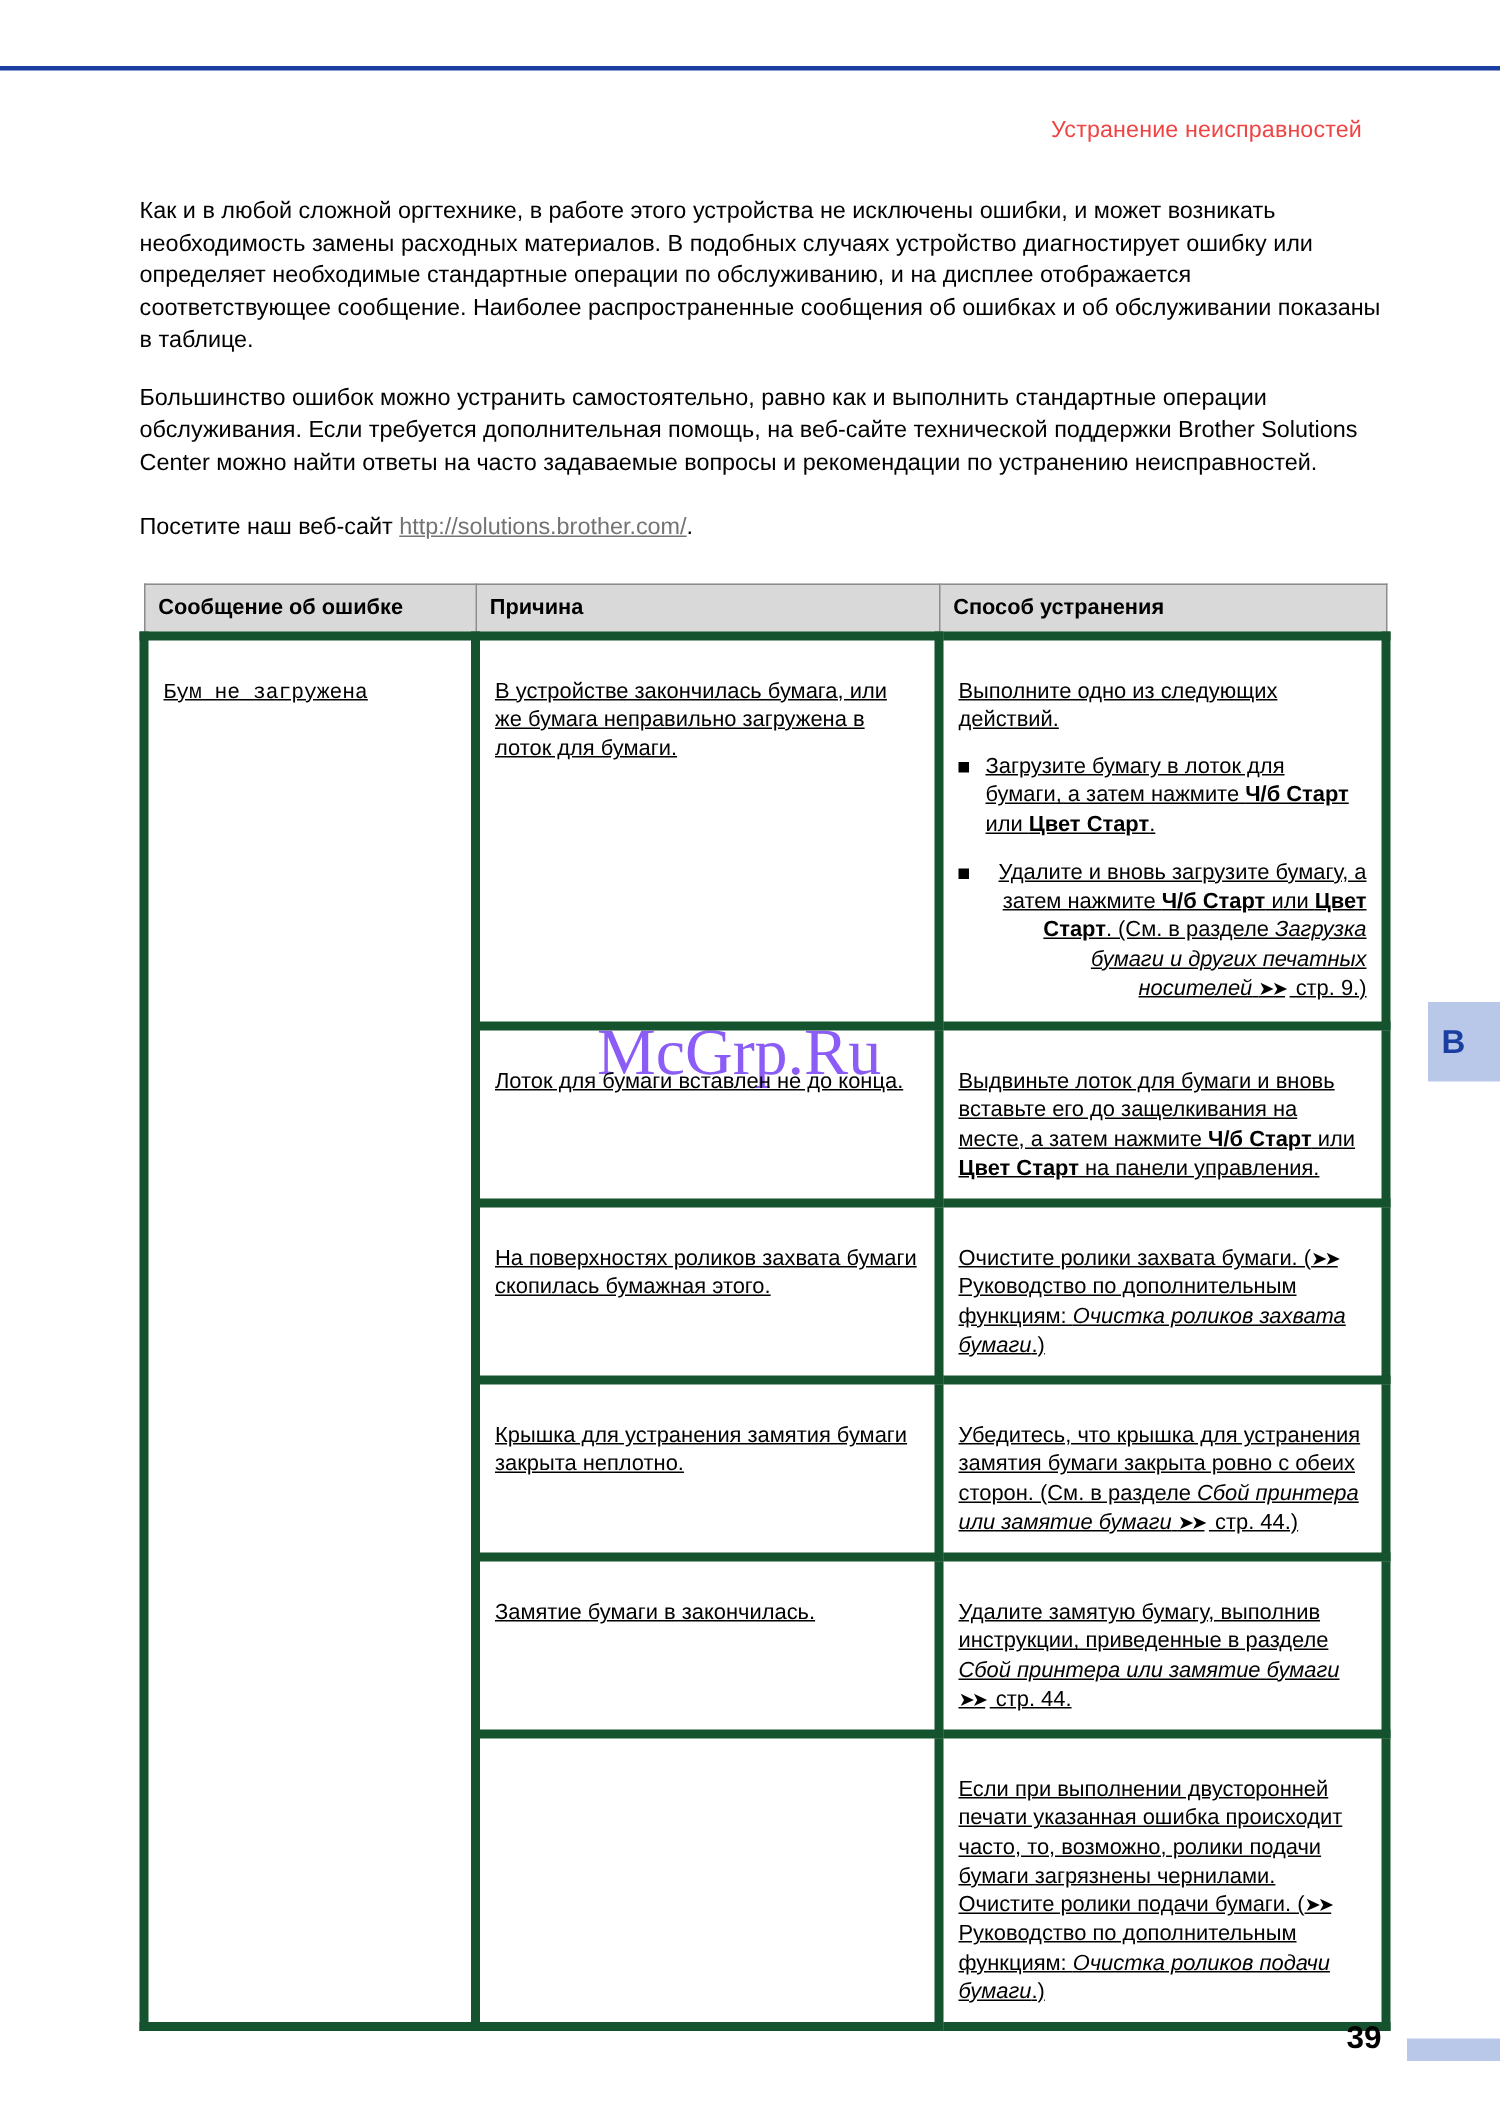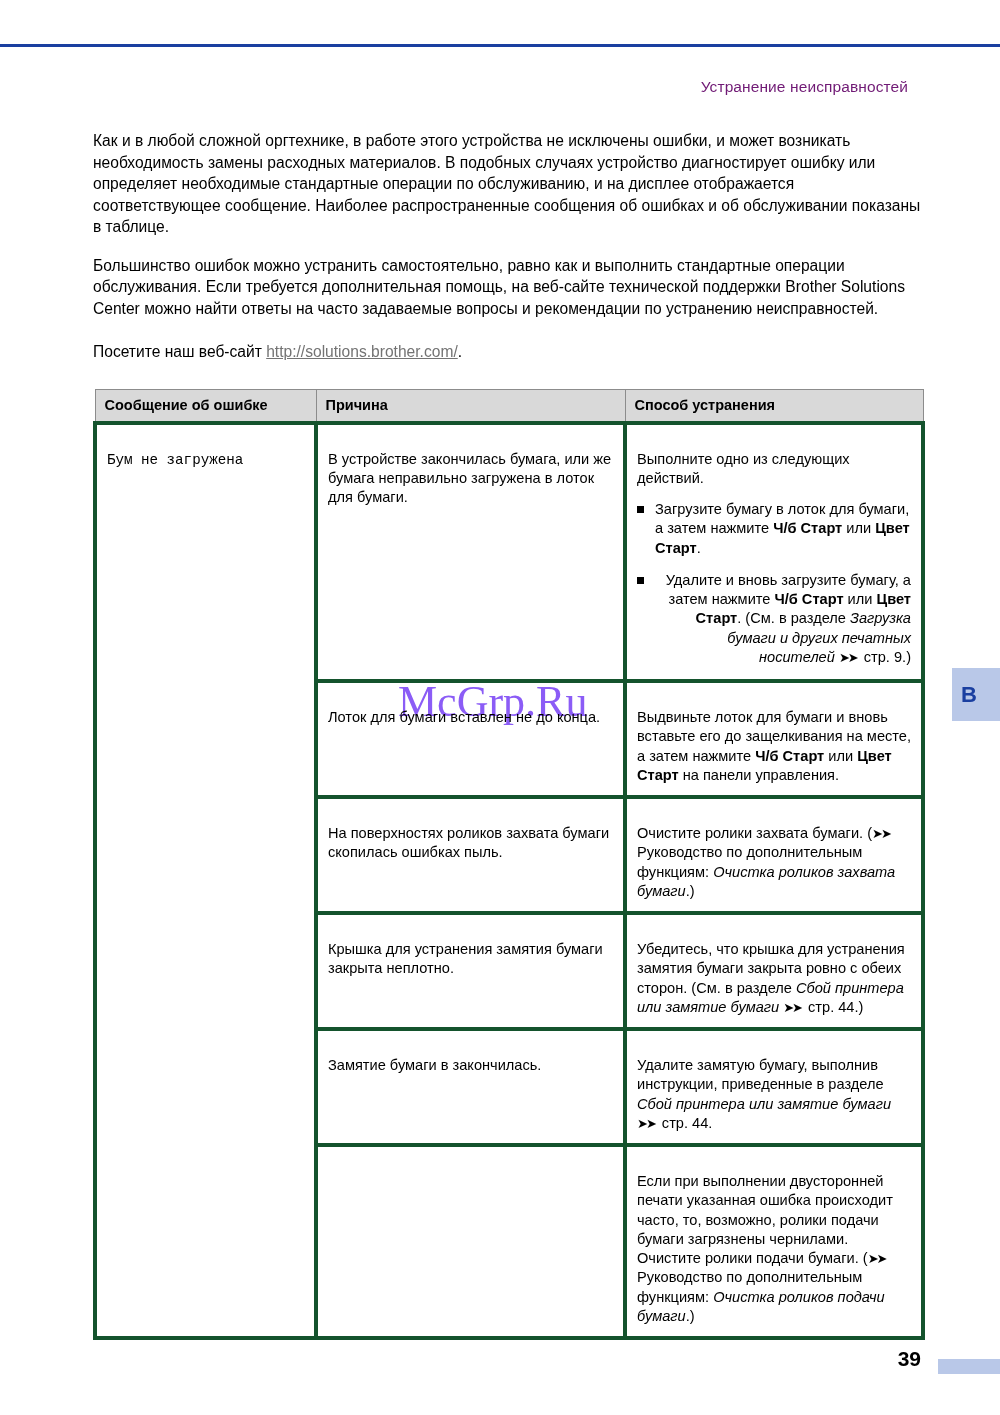--- a/index.html
+++ b/index.html
@@ -26,21 +26,21 @@
     top: 44px;
     width: 1000px;
     height: 3px;
     background: #1a3fa0;
   }
   .header-title {
     position: absolute;
     right: 92px;
     top: 78px;
     font-size: 15.5px;
-    color: #701a75;
+    color: #ef4444;
     letter-spacing: 0.1px;
   }
   .content {
     position: absolute;
     left: 93px;
     top: 130px;
     width: 828px;
   }
   h1.page-title {
     font-size: 30px;
@@ -72,25 +72,26 @@
   table.err th {
     background: #d9d9d9;
     border: 1px solid #8c8c8c;
     font-size: 14.5px;
     font-weight: bold;
     text-align: left;
     padding: 7px 9px 8px 9px;
     vertical-align: middle;
   }
   table.err td {
-    border: 4px solid #14532d;
+    border: 6px solid #14532d;
     font-size: 14.6px;
     line-height: 1.32;
     padding: 25px 10px 10px 10px;
     vertical-align: top;
+    text-decoration: underline;
   }
   col.c1 { width: 221px; }
   col.c2 { width: 309px; }
   col.c3 { width: 298px; }
   .mono {
     font-family: "Liberation Mono", "DejaVu Sans Mono", monospace;
     font-size: 14.2px;
     letter-spacing: 0px;
   }
   ul.bullets {
@@ -214,21 +215,21 @@
             </ul>
           </td>
         </tr>
 
         <tr>
           <td>Лоток для бумаги вставлен не до конца.</td>
           <td><span>Выдвиньте лоток для бумаги и вновь вставьте его до защелкивания на месте, а затем нажмите </span><b>Ч/б Старт</b><span> или </span><b>Цвет Старт</b><span> на панели управления.</span></td>
         </tr>
 
         <tr>
-          <td>На поверхностях роликов захвата бумаги скопилась ошибках пыль.</td>
+          <td>На поверхностях роликов захвата бумаги скопилась бумажная этого.</td>
           <td><span>Очистите ролики захвата бумаги. (</span><span class="arrows">➤➤</span><span> Руководство по дополнительным функциям: </span><i>Очистка роликов захвата бумаги</i><span>.)</span></td>
         </tr>
 
         <tr>
           <td>Крышка для устранения замятия бумаги закрыта неплотно.</td>
           <td><span>Убедитесь, что крышка для устранения замятия бумаги закрыта ровно с обеих сторон. (См. в разделе </span><i>Сбой принтера или замятие бумаги</i><span> </span><span class="arrows">➤➤</span><span> стр. 44.)</span></td>
         </tr>
 
         <tr>
           <td>Замятие бумаги в закончилась.</td>

